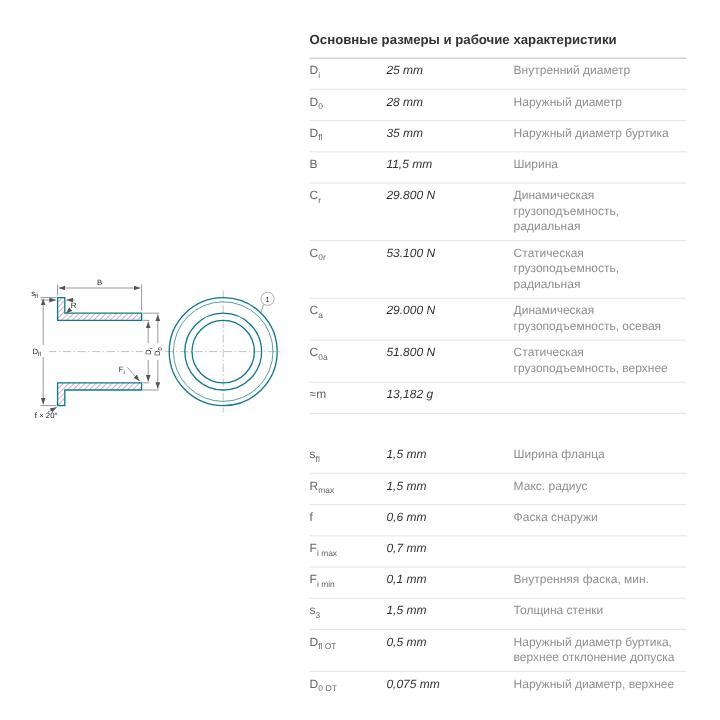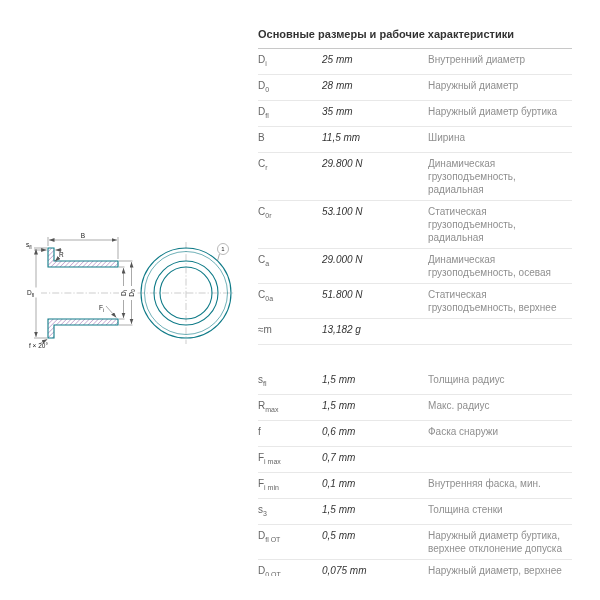--- a/index.html
+++ b/index.html
@@ -149,21 +149,21 @@
         <span class="c-sym"><span>≈m</span><sub></sub></span>
         <span class="c-val">13,182 g</span>
       </div>
     </div>
 
     <div class="tbl tbl2">
 
       <div class="trow">
         <span class="c-sym"><span>s</span><sub>fl</sub></span>
         <span class="c-val">1,5 mm</span>
-        <span class="c-desc">Толщина радиус</span>
+        <span class="c-desc">Ширина фланца</span>
       </div>
       <div class="trow">
         <span class="c-sym"><span>R</span><sub>max</sub></span>
         <span class="c-val">1,5 mm</span>
         <span class="c-desc">Макс. радиус</span>
       </div>
       <div class="trow">
         <span class="c-sym"><span>f</span><sub></sub></span>
         <span class="c-val">0,6 mm</span>
         <span class="c-desc">Фаска снаружи</span>

